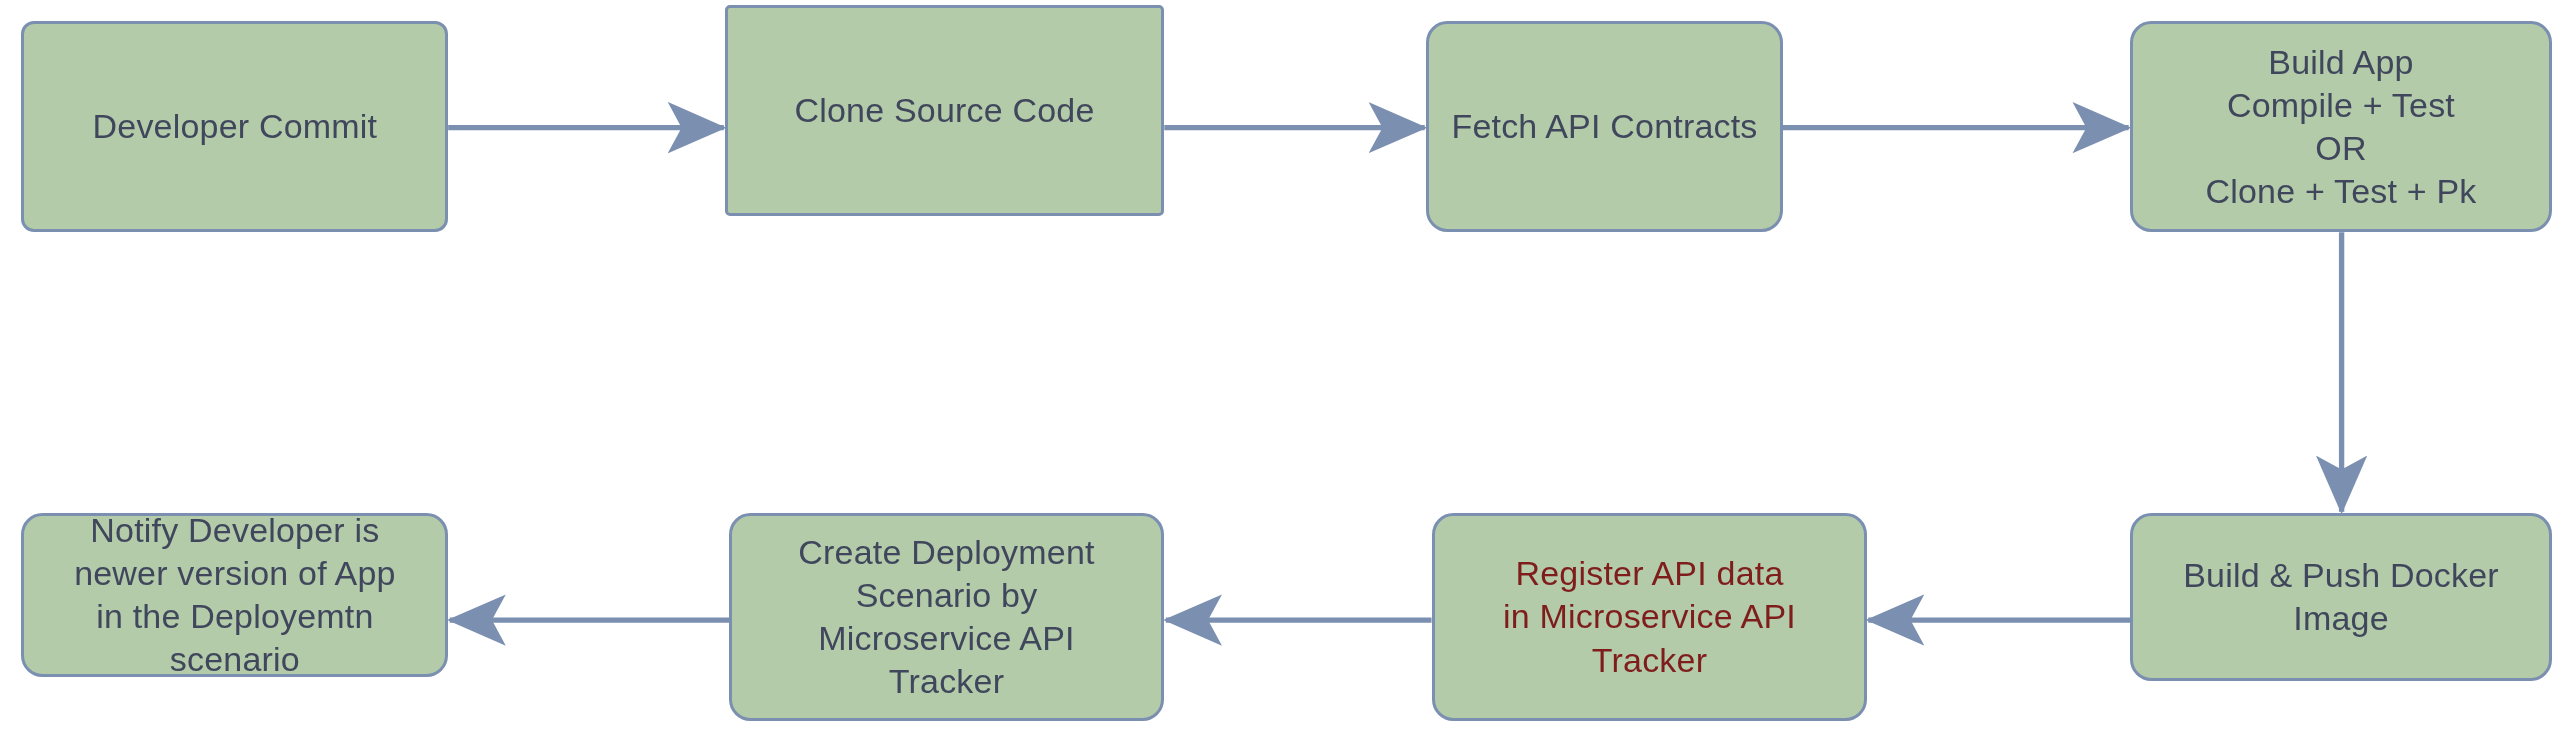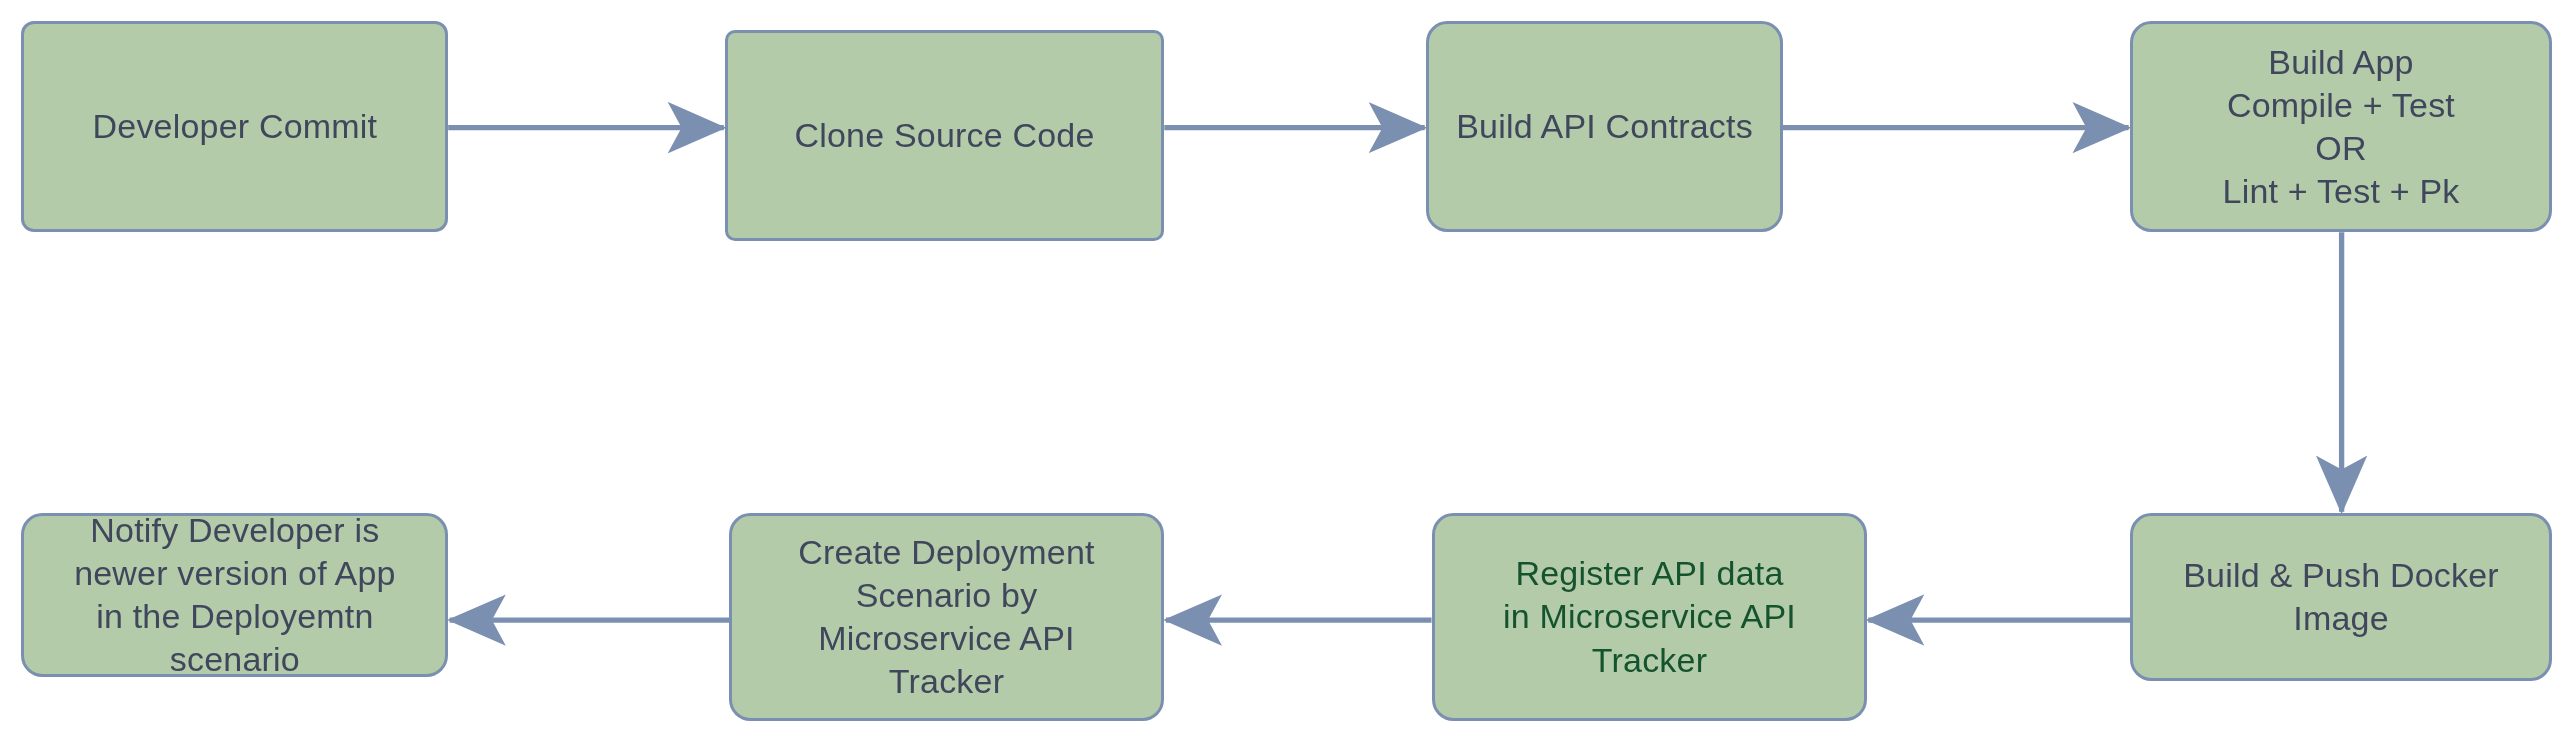--- a/index.html
+++ b/index.html
@@ -76,41 +76,41 @@
         <line x1="2790" y1="812" x2="2447" y2="812" stroke="#7b8fb0" stroke-width="7" marker-end="url(#arrow-left)"></line>
         <line x1="1875" y1="812" x2="1527" y2="812" stroke="#7b8fb0" stroke-width="7" marker-end="url(#arrow-left)"></line>
         <line x1="955" y1="812" x2="589" y2="812" stroke="#7b8fb0" stroke-width="7" marker-end="url(#arrow-left)"></line>
       </g>
   </svg>
 
   <div class="node" style="left: 21.4px; top: 21.4px; width: 427px; height: 211px; background: rgb(179, 203, 169); border-color: rgb(123, 143, 176); border-width: 3.8px; border-radius: 13px; color: rgb(64, 71, 92); font-size: 34px;">
     <span class="node-label">Developer Commit</span>
   </div>
 
-  <div class="node" style="left: 725px; top: 30px; width: 439px; height: 211px; background: rgb(179, 203, 169); border-color: rgb(123, 143, 176); border-width: 3.8px; border-radius: 10px; color: rgb(64, 71, 92); font-size: 34px;">
+  <div class="node" style="left: 725px; top: 5px; width: 439px; height: 211px; background: rgb(179, 203, 169); border-color: rgb(123, 143, 176); border-width: 3.8px; border-radius: 5px; color: rgb(64, 71, 92); font-size: 34px;">
     <span class="node-label">Clone Source Code</span>
   </div>
 
   <div class="node" style="left: 1426px; top: 21.4px; width: 357px; height: 211px; background: rgb(179, 203, 169); border-color: rgb(123, 143, 176); border-width: 3.8px; border-radius: 21.4px; color: rgb(64, 71, 92); font-size: 34px;">
-    <span class="node-label">Build API Contracts</span>
+    <span class="node-label">Fetch API Contracts</span>
   </div>
 
   <div class="node" style="left: 2130px; top: 21.4px; width: 422px; height: 211px; background: rgb(179, 203, 169); border-color: rgb(123, 143, 176); border-width: 3.8px; border-radius: 21.4px; color: rgb(64, 71, 92); font-size: 34px;">
     <span class="node-label">Build App
 Compile + Test
 OR
-Lint + Test + Pk</span>
+Clone + Test + Pk</span>
   </div>
 
   <div class="node" style="left: 2130px; top: 513px; width: 422px; height: 168px; background: rgb(179, 203, 169); border-color: rgb(123, 143, 176); border-width: 3.8px; border-radius: 21.4px; color: rgb(64, 71, 92); font-size: 34px;">
     <span class="node-label">Build &amp; Push Docker
 Image</span>
   </div>
 
-  <div class="node" style="left: 1432px; top: 513px; width: 435px; height: 208px; background: rgb(179, 203, 169); border-color: rgb(123, 143, 176); border-width: 3.8px; border-radius: 21.4px; color: #14532d; font-size: 34px;">
+  <div class="node" style="left: 1432px; top: 513px; width: 435px; height: 208px; background: rgb(179, 203, 169); border-color: rgb(123, 143, 176); border-width: 3.8px; border-radius: 21.4px; color: #7f1d1d; font-size: 34px;">
     <span class="node-label">Register API data
 in Microservice API
 Tracker</span>
   </div>
 
   <div class="node" style="left: 729px; top: 513px; width: 435px; height: 208px; background: rgb(179, 203, 169); border-color: rgb(123, 143, 176); border-width: 3.8px; border-radius: 21.4px; color: rgb(64, 71, 92); font-size: 34px; justify-content: center;">
     <span class="node-label">Create Deployment
 Scenario by
 Microservice API
 Tracker</span>

